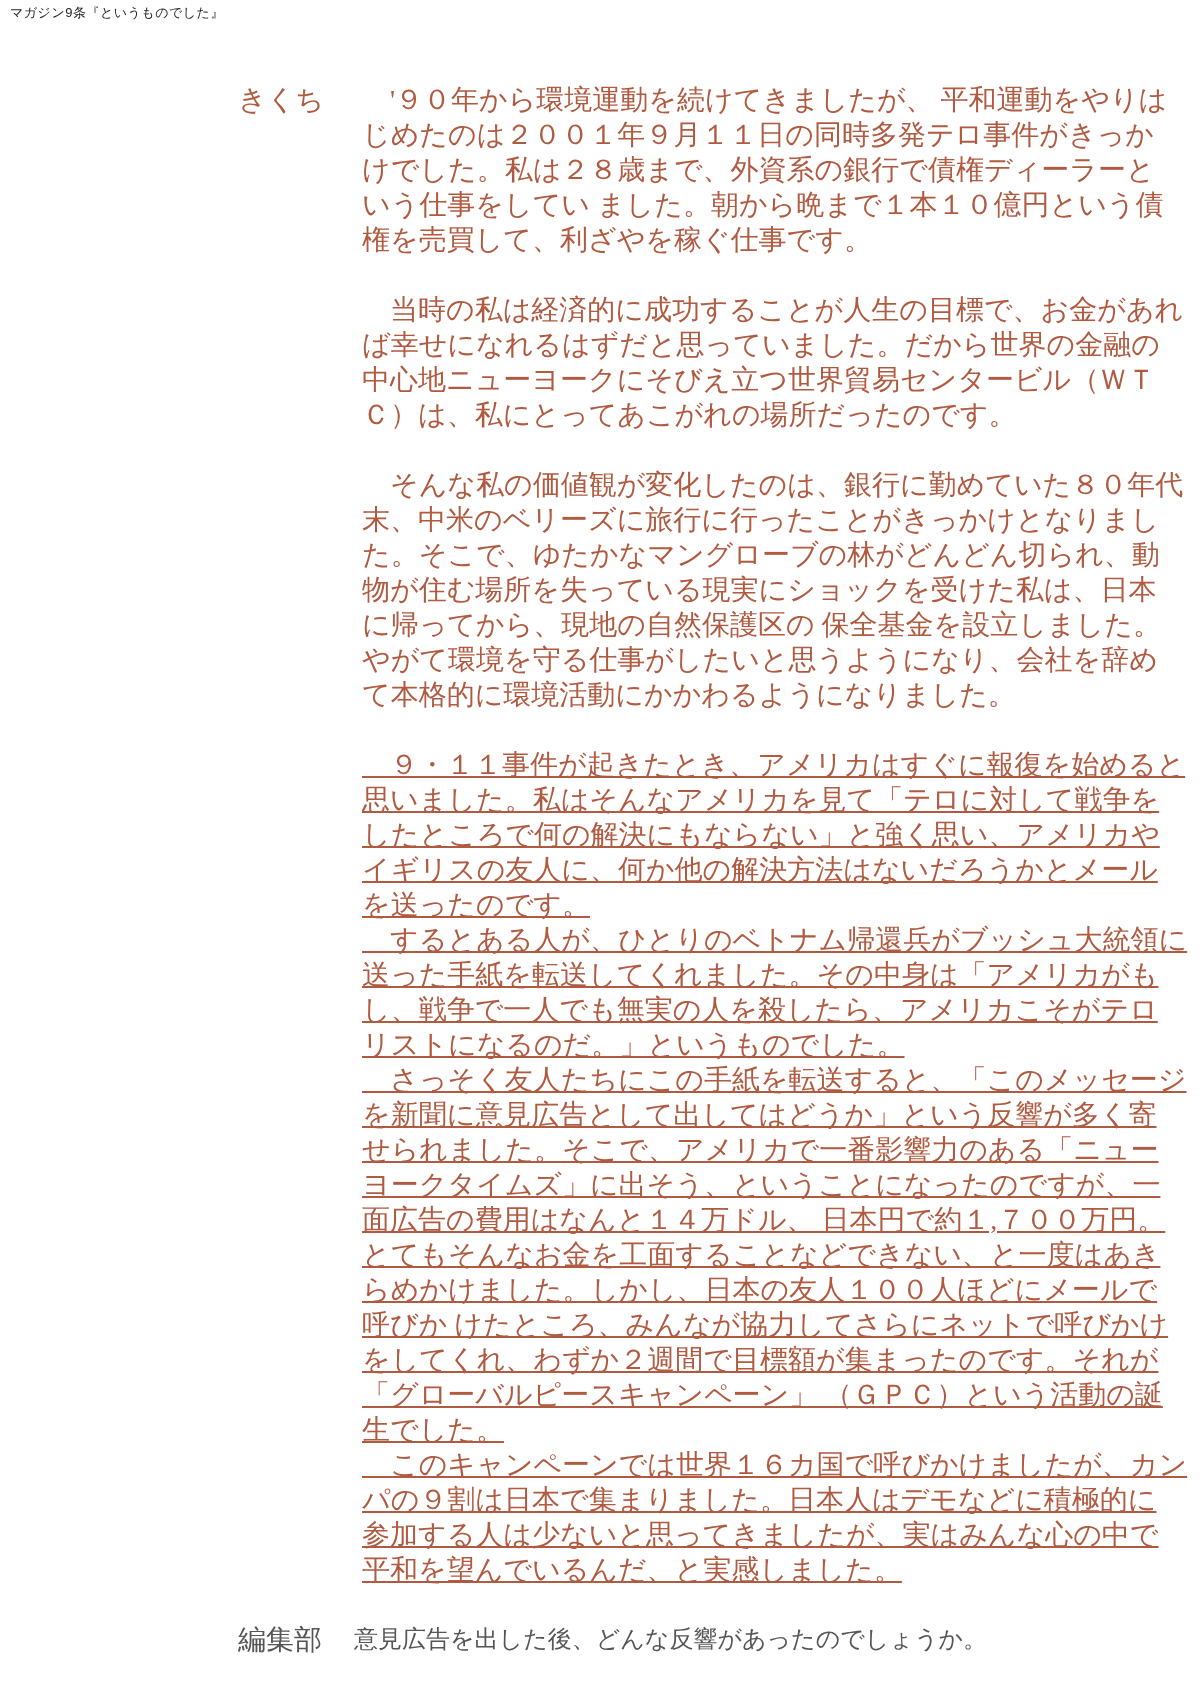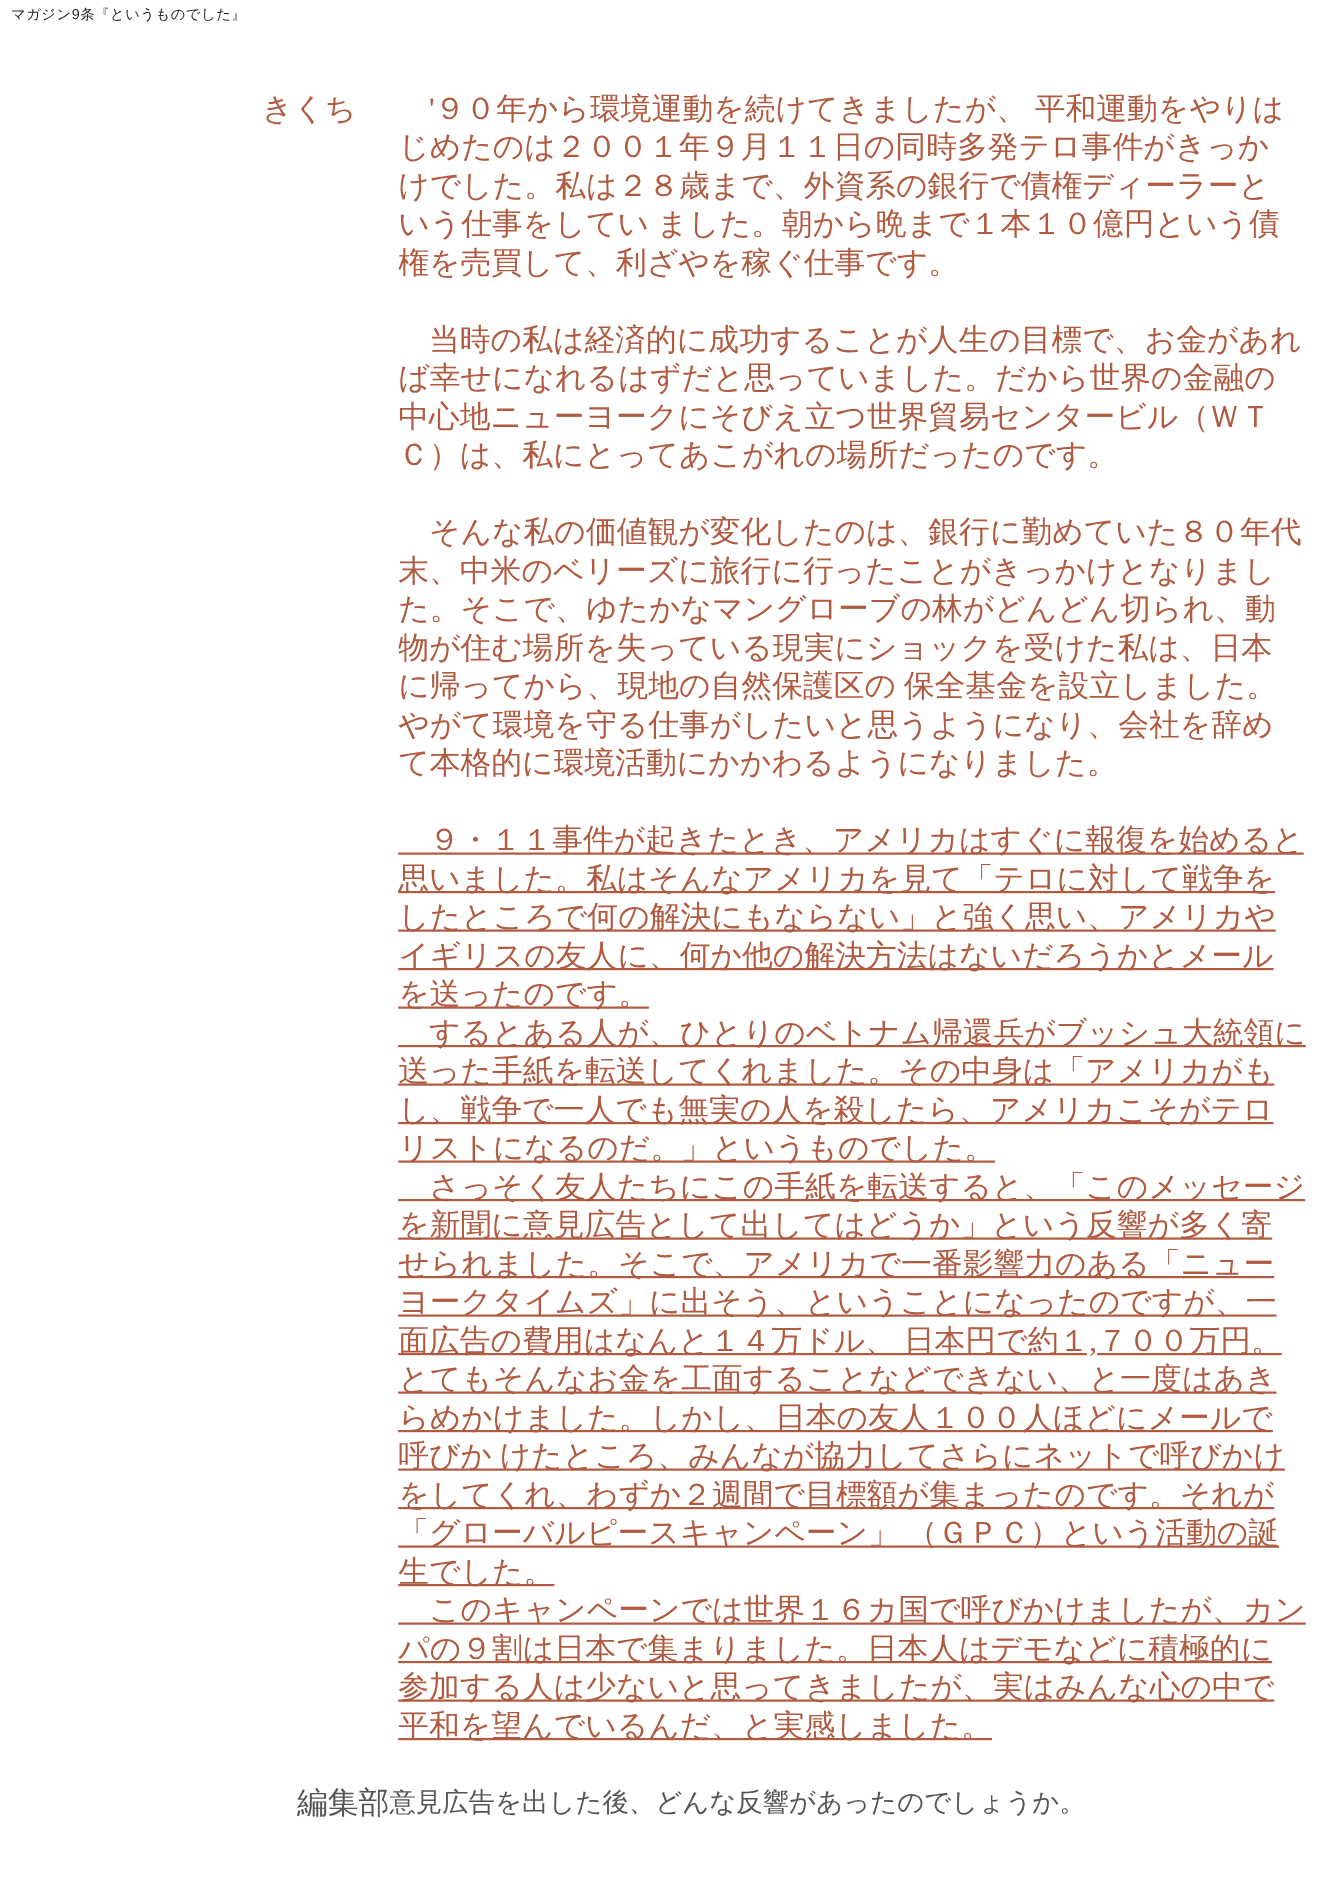--- a/index.html
+++ b/index.html
@@ -32,21 +32,20 @@
     line-height: 35px;
     white-space: pre;
   }
   .speaker-label.kikuchi {
     top: 82px;
     color: var(--interview_text, #b05a40);
   }
   .speaker-label.editor {
     top: 1622px;
     color: var(--editor_text, #555555);
-    margin-left: 32px;
   }
   .text-column {
     position: absolute;
     left: 318px;
     top: 82px;
     width: 720px;
     color: var(--interview_text, #b05a40);
     font-size: 28px;
     line-height: 35px;
     margin-left: 44px;

